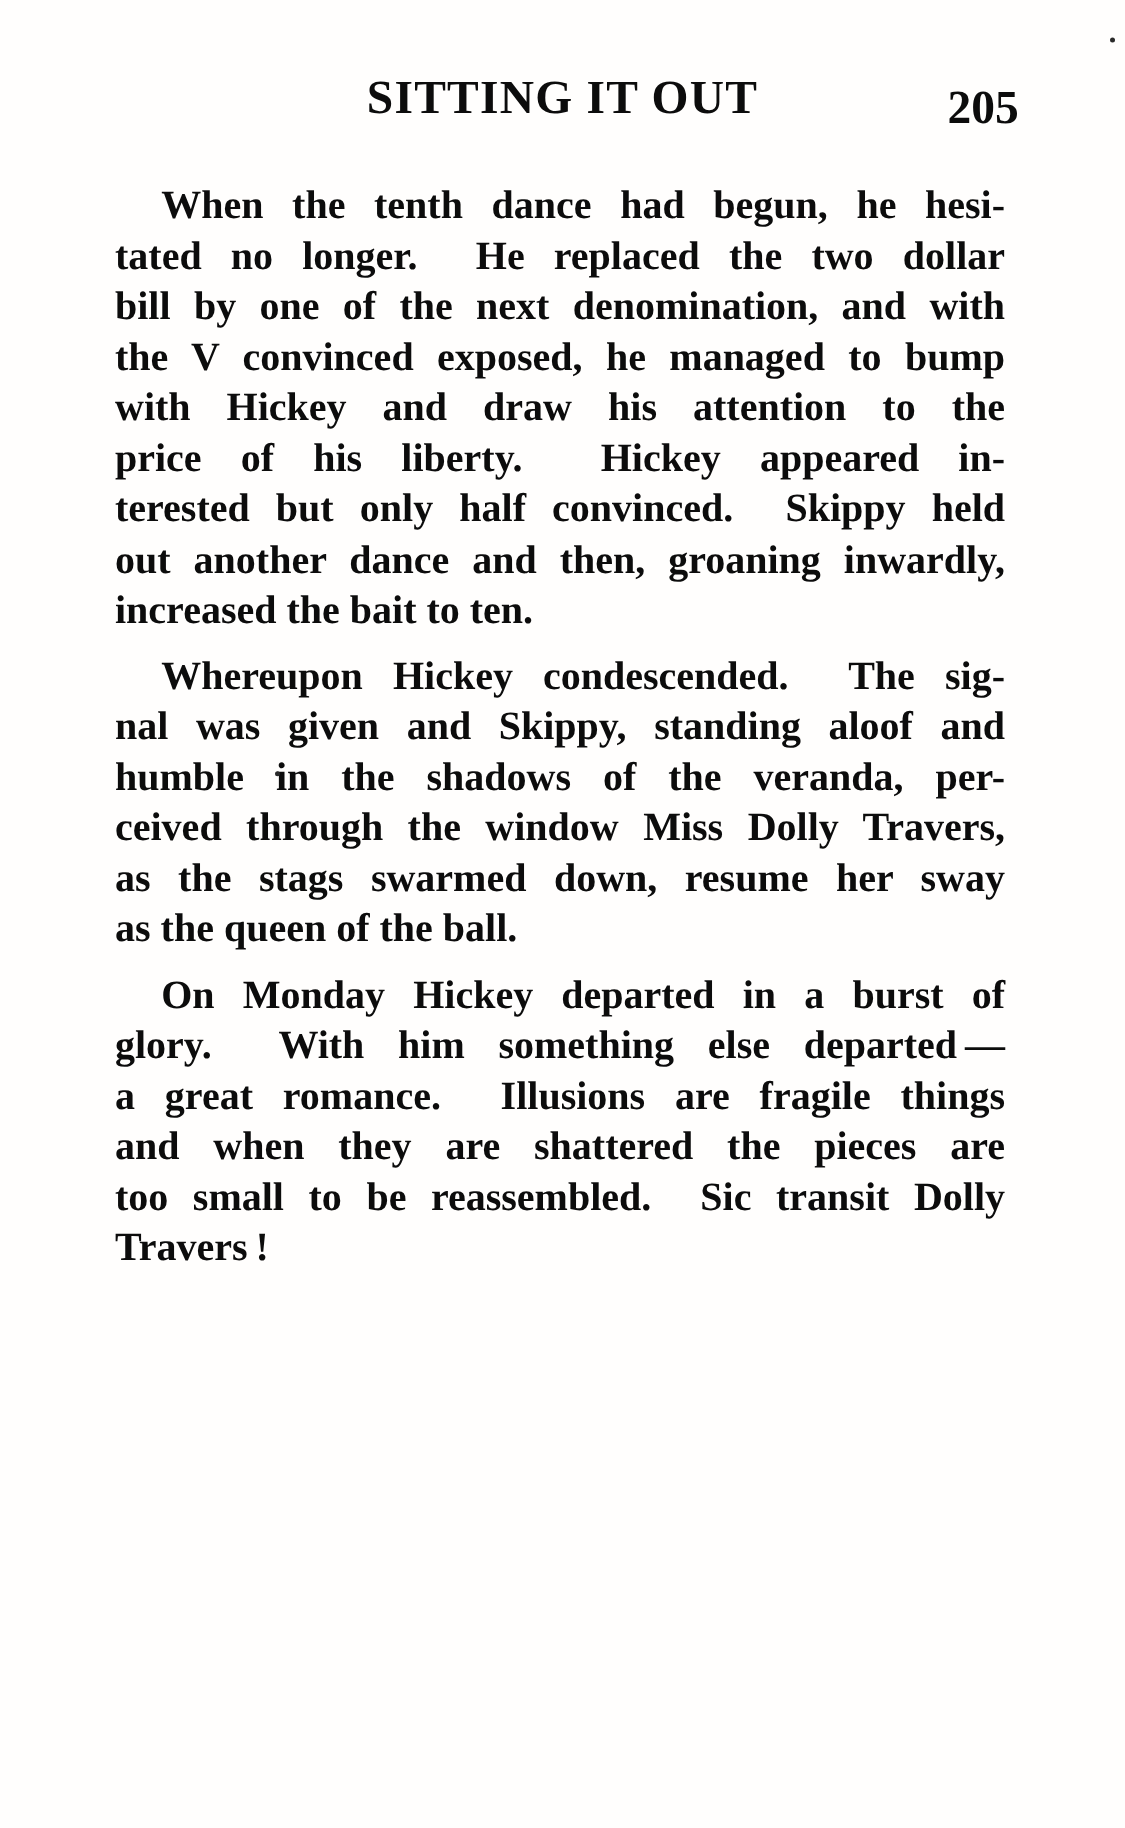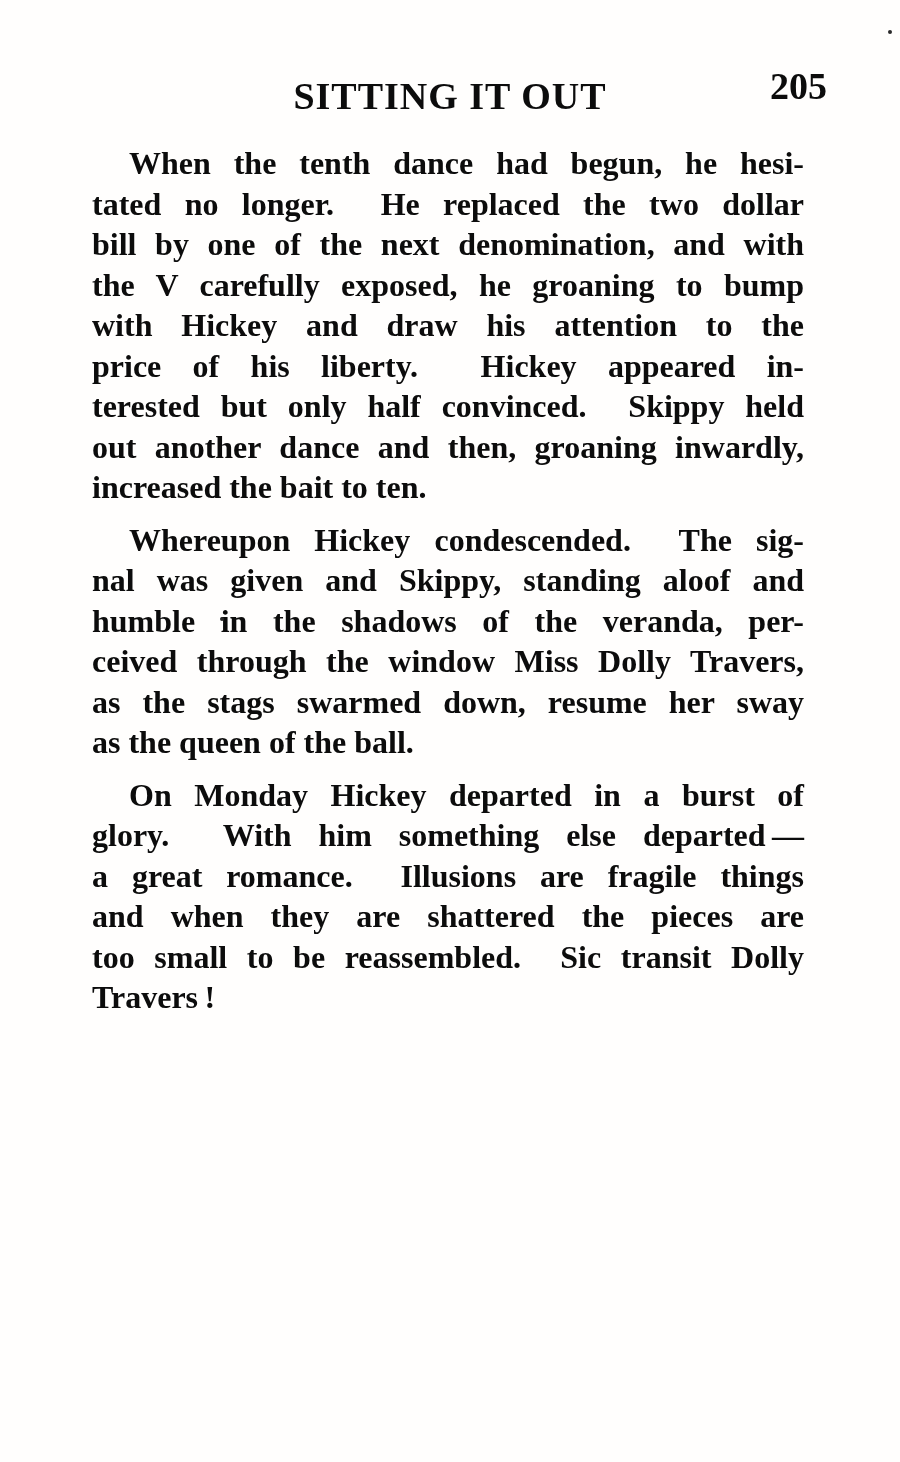--- a/index.html
+++ b/index.html
@@ -15,34 +15,34 @@
     font-family: "Liberation Serif", "DejaVu Serif", serif;
   }
   .page {
     position: absolute;
     inset: 0;
     background: #fffefd;
     color: #0c0c0c;
   }
   .running-title {
     position: absolute;
-    top: 76px;
+    top: 58px;
     left: 0;
     width: 100%;
     text-align: center;
     font-size: 38px;
     line-height: 40.5px;
     font-weight: bold;
     letter-spacing: 1px;
     white-space: nowrap;
   }
   .page-number {
     position: absolute;
     top: 66px;
-    right: 73px;
+    right: 85px;
     font-size: 38px;
     line-height: 40.5px;
     font-weight: bold;
   }
   .body-text {
     position: absolute;
     top: 131px;
     left: 80px;
     width: 736px;
     font-size: 32px;
@@ -72,21 +72,21 @@
 <body>
 
 <div class="page">
   <div class="running-title">SITTING IT OUT</div>
   <div class="page-number">205</div>
   <div class="body-text">
       <div class="paragraph">
         <div class="line line-indent"><span>When the tenth dance had begun, he hesi-</span></div>
         <div class="line"><span>tated no longer.&nbsp; He replaced the two dollar</span></div>
         <div class="line"><span>bill by one of the next denomination, and with</span></div>
-        <div class="line"><span>the V carefully exposed, he groaning to bump</span></div>
+        <div class="line"><span>the V convinced exposed, he managed to bump</span></div>
         <div class="line"><span>with Hickey and draw his attention to the</span></div>
         <div class="line"><span>price of his liberty.&nbsp; Hickey appeared in-</span></div>
         <div class="line"><span>terested but only half convinced.&nbsp; Skippy held</span></div>
         <div class="line"><span>out another dance and then, groaning inwardly,</span></div>
         <div class="line line-last"><span>increased the bait to ten.</span></div>
       </div>
       <div class="paragraph">
         <div class="line line-indent"><span>Whereupon Hickey condescended.&nbsp; The sig-</span></div>
         <div class="line"><span>nal was given and Skippy, standing aloof and</span></div>
         <div class="line"><span>humble in the shadows of the veranda, per-</span></div>

